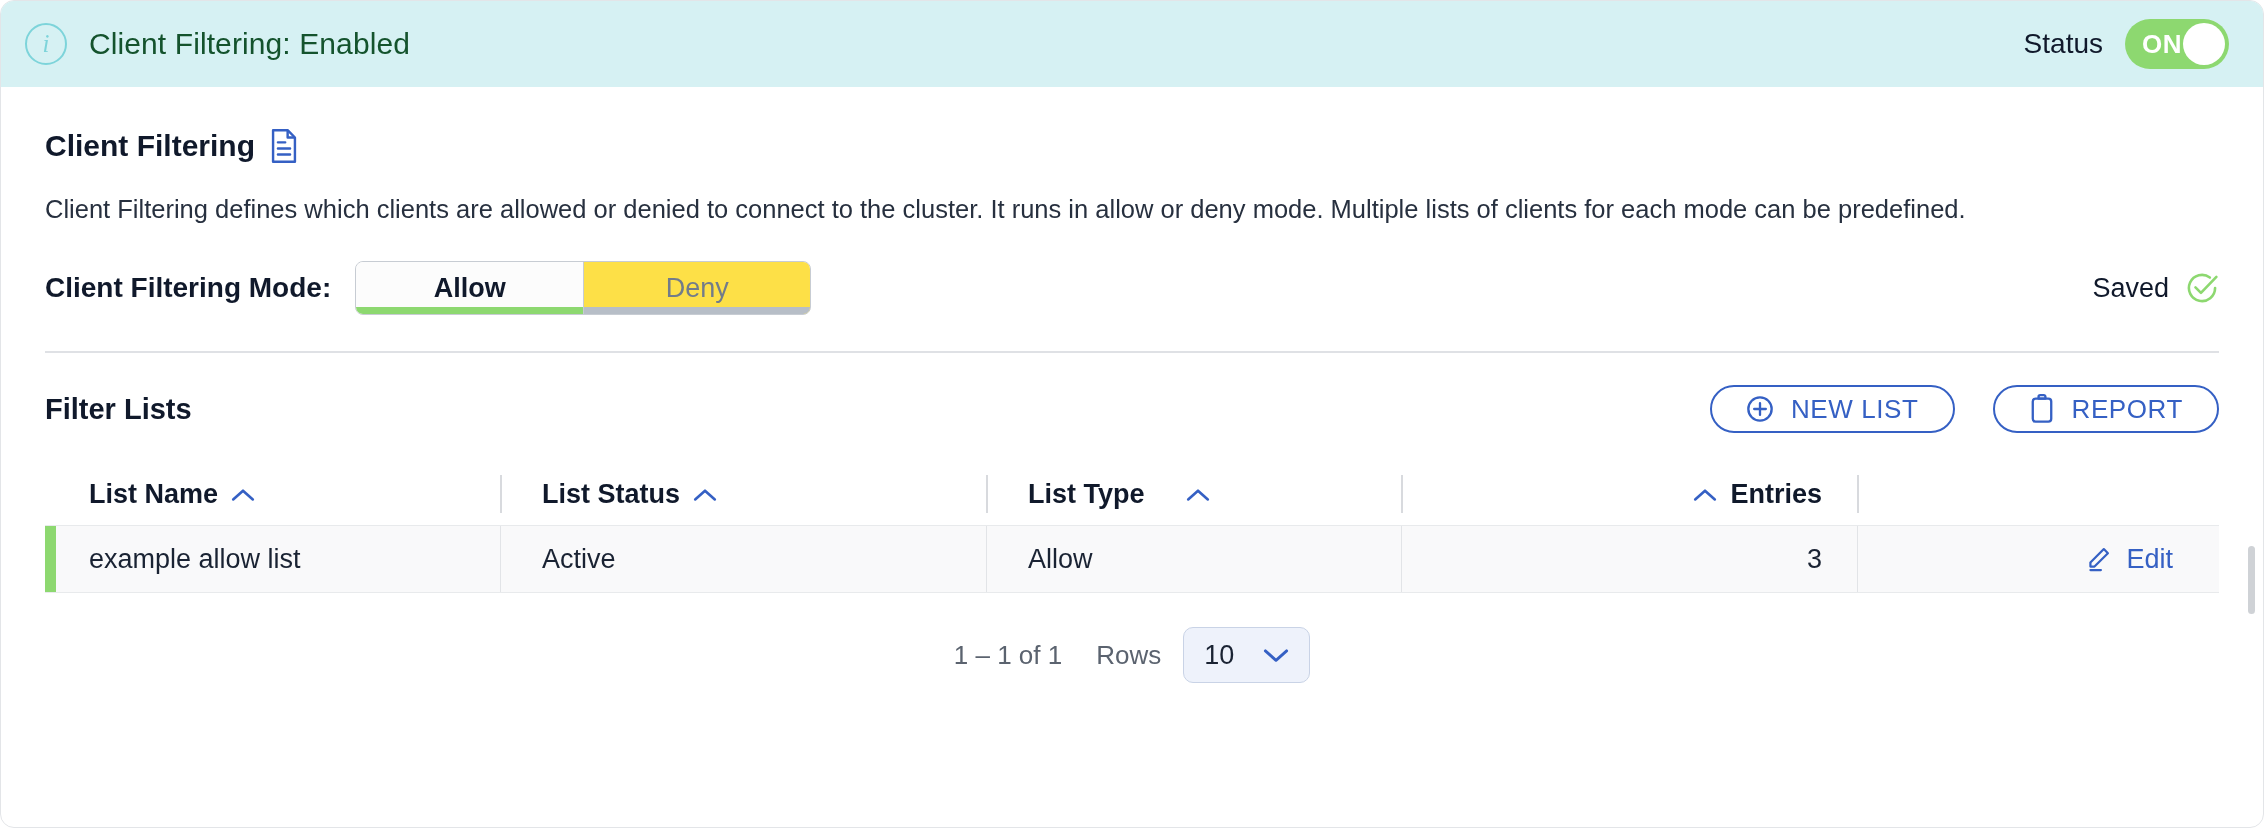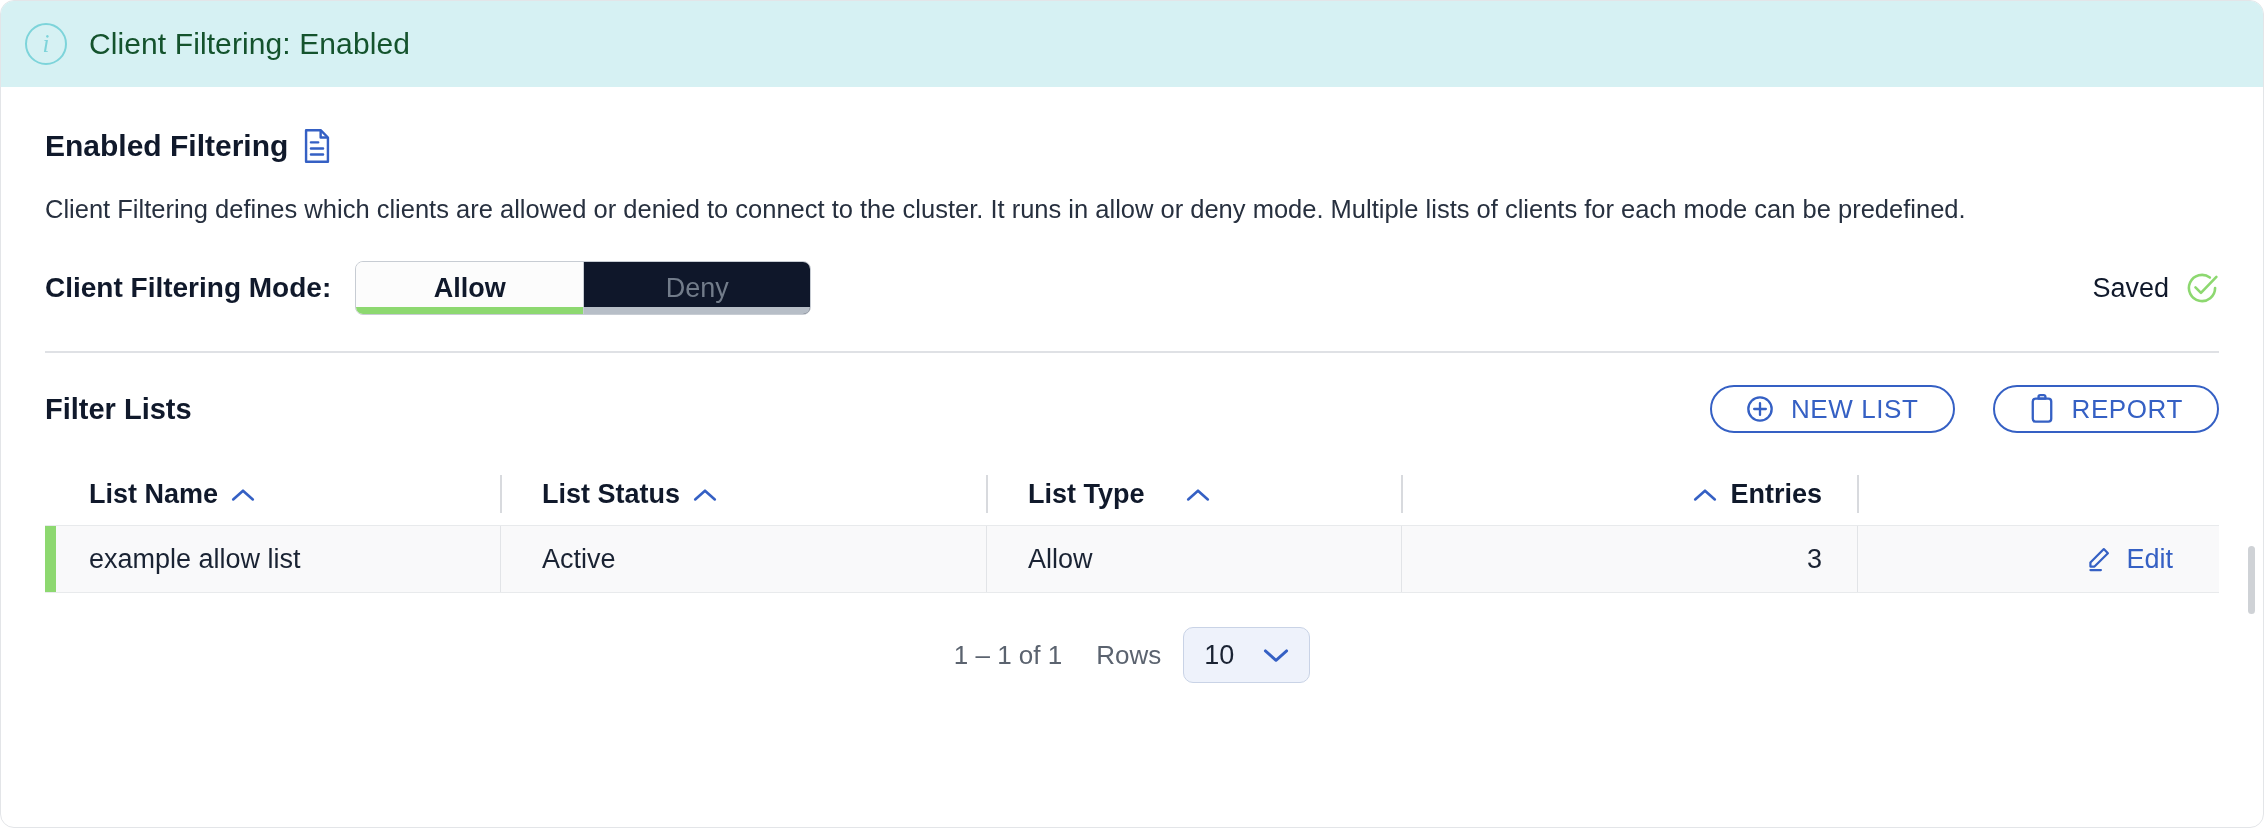--- a/index.html
+++ b/index.html
@@ -102,21 +102,21 @@
     border-radius: 8px;
     overflow: hidden;
     background: #fafafa;
   }
   .seg-btn {
     width: 227px; height: 52px;
     display: flex; align-items: center; justify-content: center;
     font-size: 27px;
     cursor: pointer;
     position: relative;
-    background: #0f172a;
+    background: #fde047;
   }
   .seg-btn + .seg-btn { border-left: 1px solid #c7ccd3; }
   .seg-btn.active { color: #10192b; font-weight: 700; background: #fcfcfc; }
   .seg-btn.inactive { color: #727c8a; font-weight: 400; }
   .seg-btn::after {
     content: ""; position: absolute; left: 0; right: 0; bottom: 0; height: 7px;
   }
   .seg-btn.active::after { background: #8dd870; }
   .seg-btn.inactive::after { background: #b7bec7; }
 
@@ -229,26 +229,33 @@
   svg { display: block; }
 </style>
 </head>
 <body>
 
 <div class="app-card">
 
   <div class="banner">
     <div class="info-icon">i</div>
     <div class="banner-title">Client Filtering: Enabled</div>
+    <div class="banner-right">
+      <div class="status-label">Status</div>
+      <div class="toggle">
+        <span class="toggle-text">ON</span>
+        <span class="toggle-knob"></span>
+      </div>
+    </div>
   </div>
 
   <div class="body-pad">
 
     <div class="sect-title-row">
-      <div class="sect-title">Enabled Filtering</div>
+      <div class="sect-title">Client Filtering</div>
       <span>
         <svg width="30" height="34" viewBox="0 0 24 28">
           <path d="M3 1h12l6 6v20H3z" fill="none" stroke="#3560c4" stroke-width="2" stroke-linejoin="round"></path>
           <path d="M15 1v6h6" fill="none" stroke="#3560c4" stroke-width="2" stroke-linejoin="round"></path>
           <path d="M7 11h6M7 16h10M7 21h10" stroke="#3560c4" stroke-width="2" stroke-linecap="round"></path>
         </svg>
       </span>
     </div>
 
     <div class="desc">Client Filtering defines which clients are allowed or denied to connect to the cluster. It runs in allow or deny mode. Multiple lists of clients for each mode can be predefined.</div>

